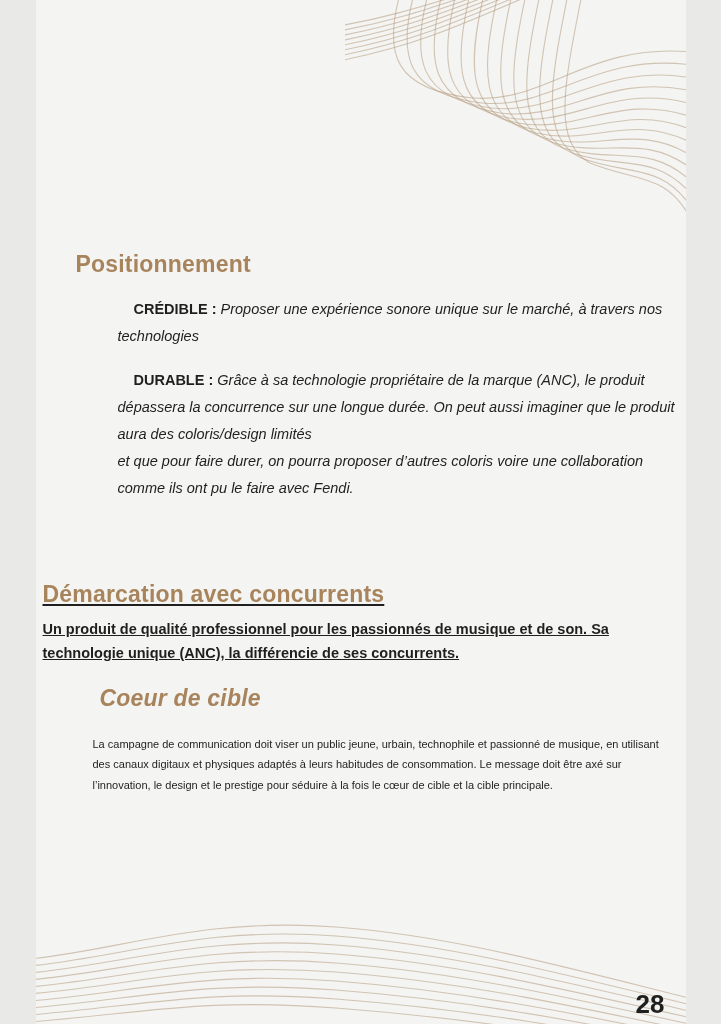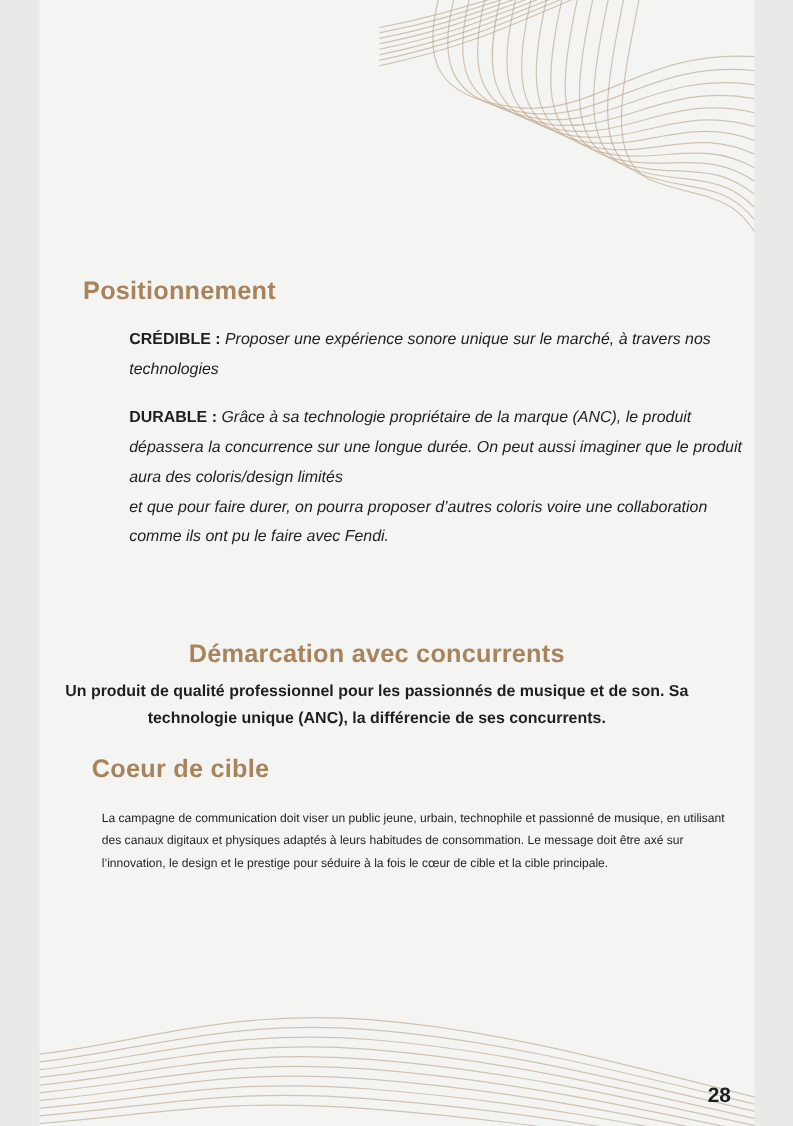--- a/index.html
+++ b/index.html
@@ -30,43 +30,44 @@
     letter-spacing:.2px;
     color:var(--accent);
   }
   .pos-title{position:absolute;left:40px;top:251px;}
 
   .pos-items{
     position:absolute;left:82px;top:296px;width:560px;
     font-size:14.5px;line-height:1.86;
   }
   .pos-items p{margin:0 0 17px 0;white-space:pre-line;}
-  .pos-items .lbl{font-weight:bold;font-style:normal;color:var(--ink);}
+  .pos-items .lbl{font-weight:bold;font-style:normal;color:var(--ink);margin-left:16px;}
   .pos-items .txt{font-style:italic;}
 
   .demarcation{
     position:absolute;right:43px;top:581px;width:600px;
-    text-align:center;
+    text-align:left;
+    text-decoration:underline;
   }
   .demarcation .h{margin:0;}
   .demarcation p{
     margin:10px 0 17px 0;
     font-size:14.5px;font-weight:bold;line-height:1.65;
     white-space:pre-line;
   }
 
-  .coeur-title{position:absolute;left:48px;top:685px;}
+  .coeur-title{position:absolute;left:64px;top:685px;font-style:italic;}
   .coeur-text{
     position:absolute;left:57px;top:734px;width:578px;
     margin:0;font-size:11px;line-height:1.85;
   }
 
   .page-number{
-    position:absolute;right:21px;bottom:16px;
-    font-size:19px;font-weight:bold;color:var(--ink);
+    position:absolute;right:21px;bottom:4px;
+    font-size:26px;font-weight:bold;color:var(--ink);
   }
 </style>
 </head>
 <body>
 
 <div class="page">
 
   <svg id="wavesTop" class="waves waves-top" viewBox="0 0 341 235">
       <path d="M 55 -6 C 38 55, 50 90, 128 98 C 200 104, 244 42, 347 52"></path>
       <path d="M 69 -6 C 52 57, 62 94, 137 103 C 207 110, 250 52, 347 65"></path>

